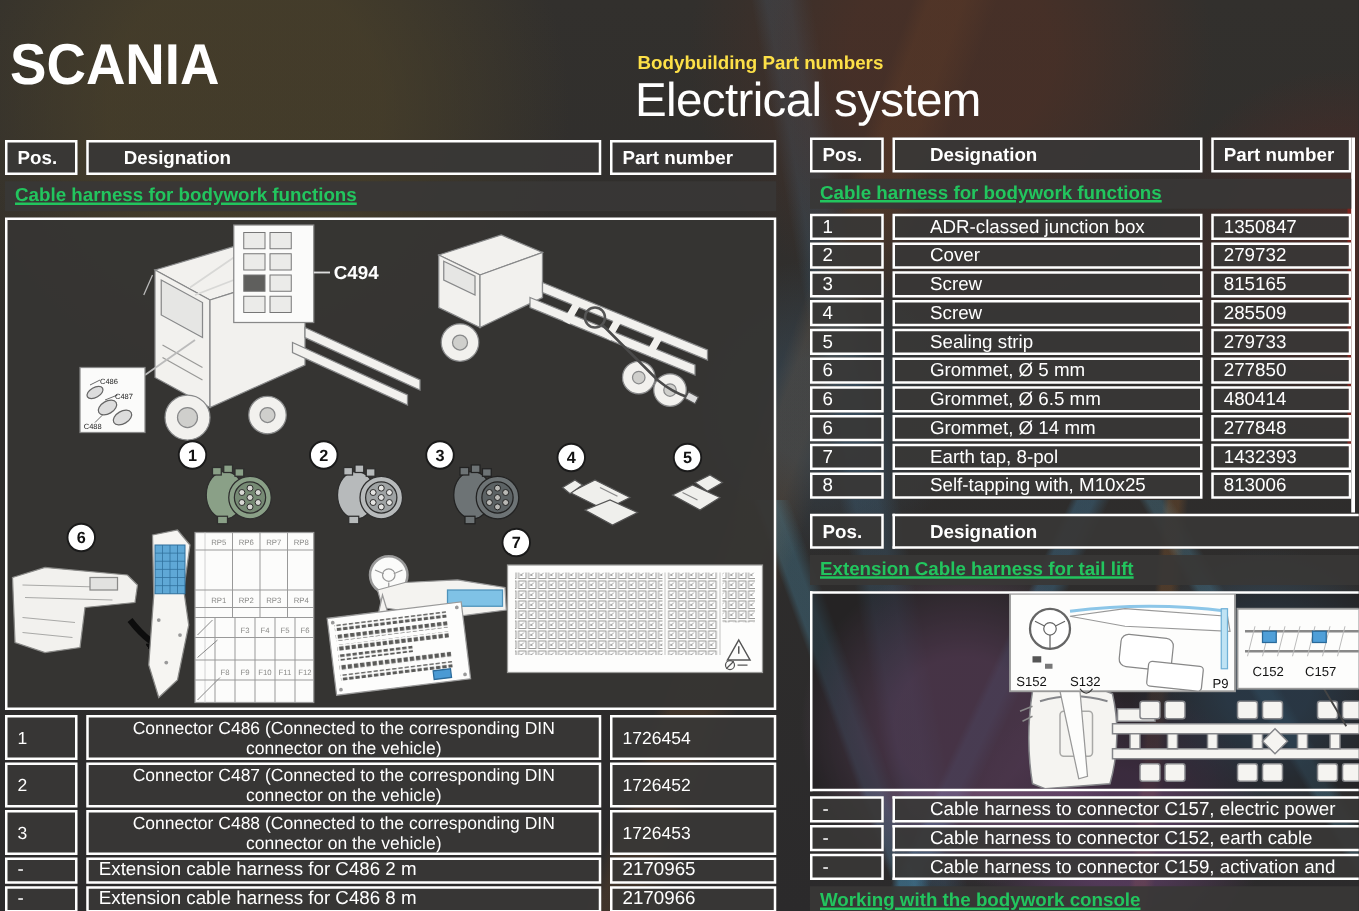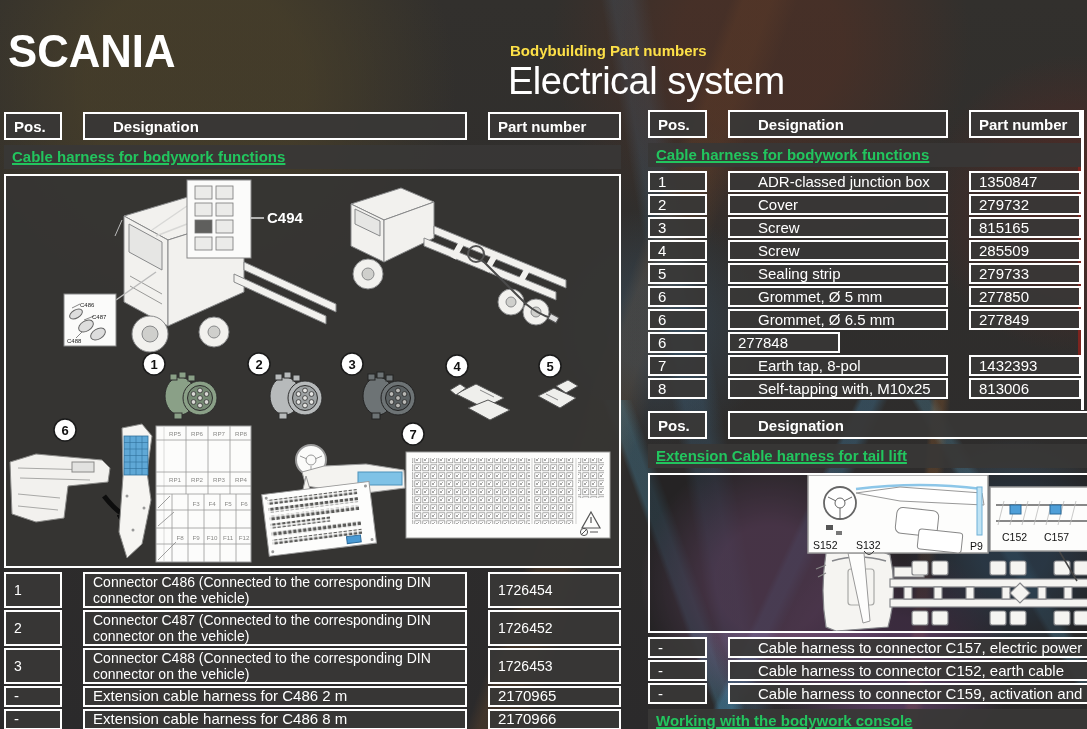--- a/index.html
+++ b/index.html
@@ -33,21 +33,21 @@
   .hdr{position:absolute;left:0;top:0;width:100%;z-index:2;}
   .brand{position:absolute;left:8px;top:24px;color:#fff;font-size:46px;font-weight:bold;
     letter-spacing:0px;transform:scaleX(0.95);transform-origin:left;}
   .subtitle{position:absolute;left:510px;top:42px;color:#fde047;font-size:15px;font-weight:bold;}
   .title{position:absolute;left:508px;top:60px;color:#fff;font-size:38px;font-weight:normal;letter-spacing:-0.5px;}
 
   
   .col{position:absolute;z-index:3;}
   .col-left{left:4px;top:112px;width:617px;}
   .col-right{left:648px;top:110px;width:433px;}
-  .trow{display:flex;gap:21px;}
+  .trow{display:flex;gap:7px;text-align:center;}
   .cell{border:2px solid #fff;background:rgba(56,55,54,0.92);color:#fff;
     display:flex;align-items:center;padding:0 8px;font-size:15px;box-sizing:border-box;overflow:hidden;}
   .thead .cell{font-weight:bold;height:28px;}
   .c-pos{width:58px;flex:none;}
   .c-des{flex:1;padding-left:28px;}
   .c-part{width:133px;flex:none;}
   .col-right .c-pos{width:59px;}
   .col-right .c-part{width:112px;}
   .section{margin-top:5px;background:rgba(56,55,54,0.92);color:#22c55e;font-weight:bold;
     font-size:15px;padding:3px 8px;height:18px;line-height:18px;
@@ -409,25 +409,26 @@
 
   <div class="trow">
     <div class="cell c-pos">6</div>
     <div class="cell c-des">Grommet, Ø 5 mm</div>
     <div class="cell c-part">277850</div>
   </div>
 
   <div class="trow">
     <div class="cell c-pos">6</div>
     <div class="cell c-des">Grommet, Ø 6.5 mm</div>
-    <div class="cell c-part">277849</div>
+    <div class="cell c-part">480414</div>
   </div>
 
   <div class="trow">
     <div class="cell c-pos">6</div>
+    <div class="cell c-des">Grommet, Ø 14 mm</div>
     <div class="cell c-part">277848</div>
   </div>
 
   <div class="trow">
     <div class="cell c-pos">7</div>
     <div class="cell c-des">Earth tap, 8-pol</div>
     <div class="cell c-part">1432393</div>
   </div>
 
   <div class="trow">

